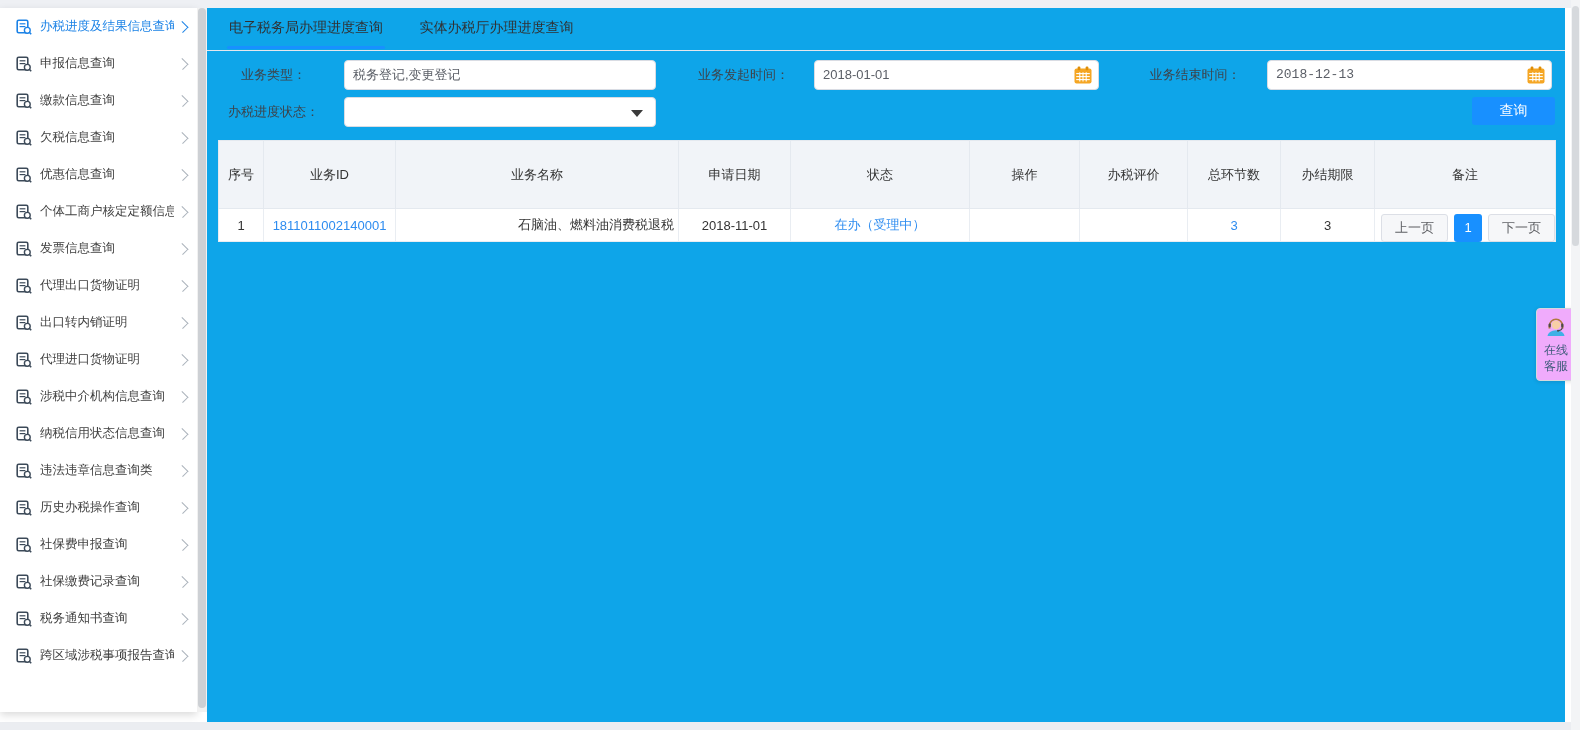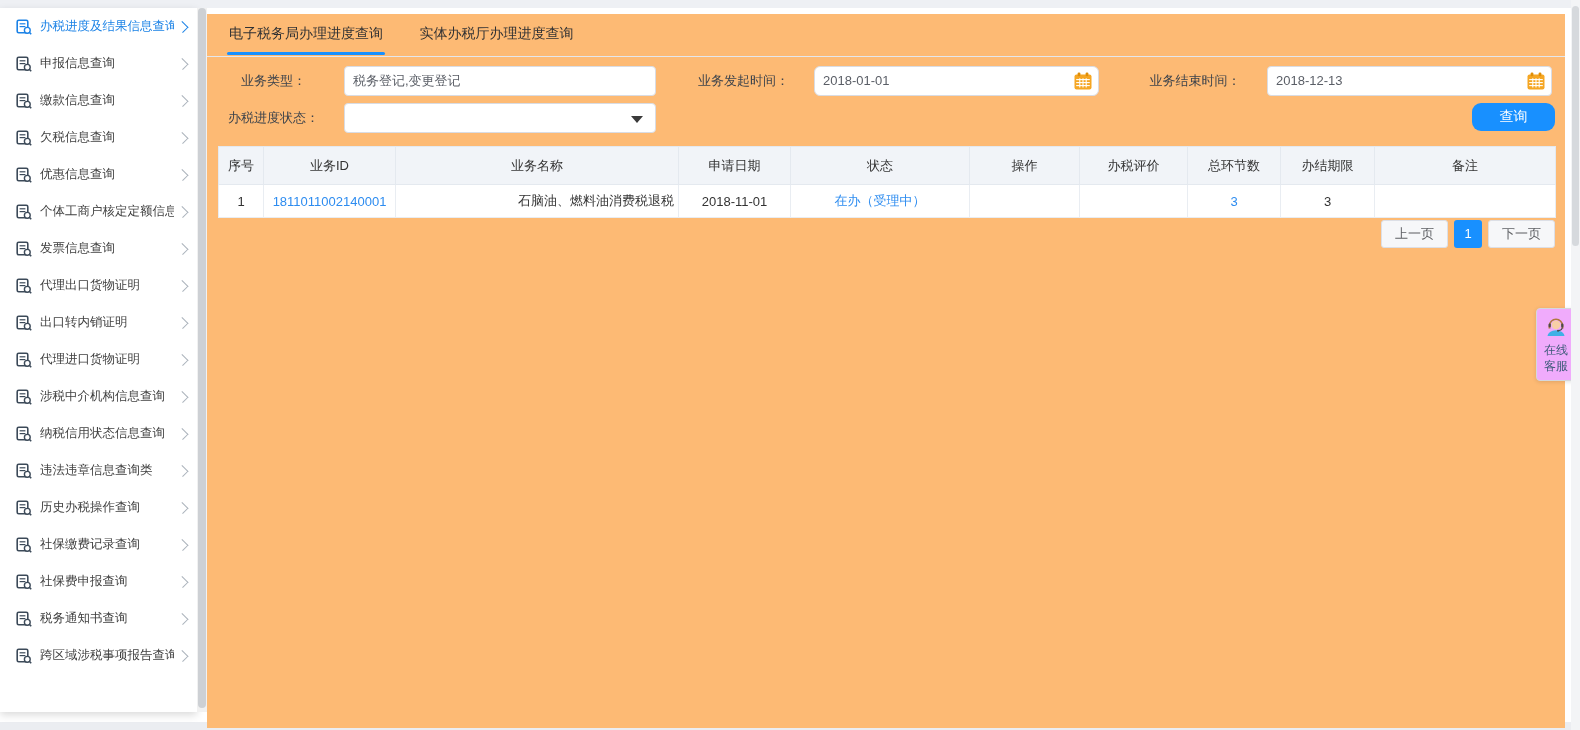--- a/index.html
+++ b/index.html
@@ -35,21 +35,21 @@
   .side-item.active .chev{border-color:#1b82e6;}
 
   .side-scroll{position:absolute;left:197px;top:8px;width:10px;height:704px;background:#f1f1f1;z-index:3;}
   .side-scroll .thumb{position:absolute;left:1px;top:0;width:8px;height:700px;background:#cdd0d4;border-radius:4px;}
 
   
   .page-scroll{position:absolute;left:1571px;top:0;width:9px;height:730px;background:#f3f4f6;z-index:5;}
   .page-scroll .thumb{position:absolute;left:1px;top:6px;width:7px;height:240px;background:#d6d9dd;border-radius:4px;}
 
   
-  .content{position:absolute;left:207px;top:8px;width:1358px;height:714px;background:#fdba74;margin-top:6px;}
+  .content{position:absolute;left:207px;top:8px;width:1358px;height:714px;background:#0ea5e9;}
 
   .tabbar{position:absolute;left:0;top:0;width:100%;height:42px;border-bottom:1px solid #e4e7ed;}
   .tab{
     position:relative;display:inline-block;margin-left:20px;padding:0 2px;height:41px;line-height:38px;
     font-size:14px;color:#303133;cursor:pointer;
   }
   .tab + .tab{margin-left:28px;}
   .tab.active::after{
     content:"";position:absolute;left:0;right:0;bottom:0;height:3px;background:#1890ff;border-radius:2px;
   }
@@ -61,32 +61,32 @@
     position:absolute;height:28px;border:1px solid #d9dce3;border-radius:4px;background:#fff;
     font-size:13px;color:#5a5e66;line-height:28px;padding:0 8px;box-sizing:content-box;
   }
   .f-input .cal{position:absolute;right:6px;top:5px;width:18px;height:18px;cursor:pointer;}
   .f-select{cursor:pointer;}
   .f-select .arrow{
     position:absolute;right:12px;top:12px;width:0;height:0;
     border-left:6px solid transparent;border-right:6px solid transparent;border-top:7px solid #3a3a3a;
   }
   .btn-query{
-    position:absolute;right:10px;top:47px;width:83px;height:28px;background:#1890ff;border:none;border-radius:9px;
+    position:absolute;right:10px;top:47px;width:83px;height:28px;background:#1890ff;border:none;border-radius:3px;
     color:#fff;font-size:14px;cursor:pointer;font-family:Liberation Serif, serif;
   }
 
   
   .result-table{
     position:absolute;left:11px;top:132px;width:1337px;border-collapse:collapse;table-layout:fixed;
     font-size:13px;color:#333;
   }
   .result-table th{
     background:#f1f4f8;border:1px solid #e4e9ef;height:31px;font-weight:400;color:#333;
-    padding:3px 4px;overflow:hidden;white-space:nowrap;
+    padding:18px 4px;overflow:hidden;white-space:nowrap;
   }
   .result-table td{
     border:1px solid #e9edf2;height:32px;text-align:center;padding:0 4px;background:#fff;
     overflow:hidden;white-space:nowrap;
   }
   .result-table td.cell-name{text-align:right;padding-left:10px;}
   .tlink{color:#2d8cf0;text-decoration:none;cursor:pointer;}
 
   
   .pagination{position:absolute;right:10px;top:206px;display:flex;gap:6px;align-items:center;}
@@ -243,28 +243,28 @@
     <svg class="mi" viewBox="0 0 16 16">
         <use href="#doc-search"></use>
       </svg>
     <span class="lbl">历史办税操作查询</span>
     <span class="chev"></span>
   </div>
   <div class="side-item">
     <svg class="mi" viewBox="0 0 16 16">
         <use href="#doc-search"></use>
       </svg>
+    <span class="lbl">社保费申报查询</span>
+    <span class="chev"></span>
+  </div>
+  <div class="side-item">
+    <svg class="mi" viewBox="0 0 16 16">
+        <use href="#doc-search"></use>
+      </svg>
     <span class="lbl">社保缴费记录查询</span>
-    <span class="chev"></span>
-  </div>
-  <div class="side-item">
-    <svg class="mi" viewBox="0 0 16 16">
-        <use href="#doc-search"></use>
-      </svg>
-    <span class="lbl">社保费申报查询</span>
     <span class="chev"></span>
   </div>
   <div class="side-item">
     <svg class="mi" viewBox="0 0 16 16">
         <use href="#doc-search"></use>
       </svg>
     <span class="lbl">税务通知书查询</span>
     <span class="chev"></span>
   </div>
   <div class="side-item">
@@ -288,29 +288,29 @@
   </div>
 
   <div class="form-area">
 
     <label class="f-label" style="left:0;top:10px;width:133px;">业务类型：</label>
     <div class="f-input" style="left:137px;top:10px;width:294px;">
       <span>税务登记,变更登记</span>
     </div>
 
     <label class="f-label" style="left:470px;top:10px;width:133px;">业务发起时间：</label>
-    <div class="f-input" style="left:607px;top:10px;width:267px;border-radius:6px;">
+    <div class="f-input" style="left:607px;top:10px;width:267px;">
       <span>2018-01-01</span>
       <svg class="cal" viewBox="0 0 18 18">
           <use href="#calendar"></use>
         </svg>
     </div>
 
     <label class="f-label" style="left:920px;top:10px;width:136px;">业务结束时间：</label>
-    <div class="f-input" style="left:1060px;top:10px;width:267px;">
+    <div class="f-input" style="left:1060px;top:10px;width:267px;font-family:Liberation Mono, monospace;">
       <span>2018-12-13</span>
       <svg class="cal" viewBox="0 0 18 18">
           <use href="#calendar"></use>
         </svg>
     </div>
 
     <label class="f-label" style="left:0;top:47px;width:133px;">办税进度状态：</label>
     <div class="f-input f-select" style="left:137px;top:47px;width:294px;">
       <span></span>
       <span class="arrow"></span>

